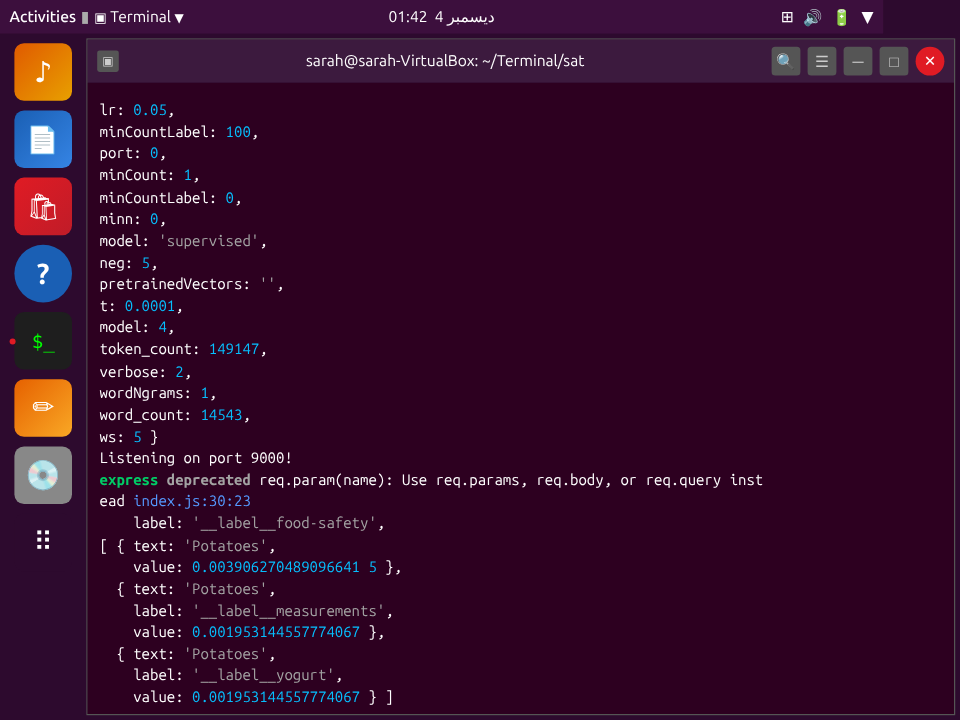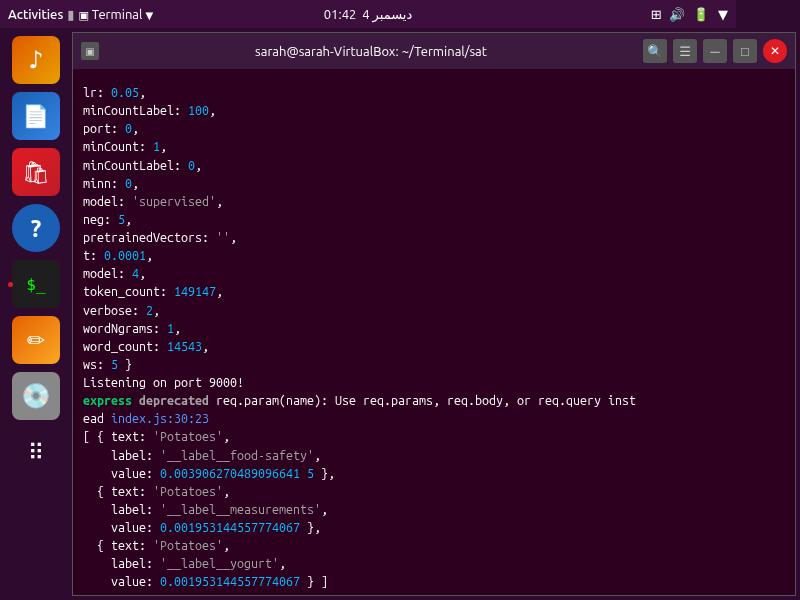--- a/index.html
+++ b/index.html
@@ -259,22 +259,22 @@
       <div class="line"><span class="c-white">t: </span><span class="c-cyan">0.0001</span><span class="c-white">,</span></div>
       <div class="line"><span class="c-white">model: </span><span class="c-cyan">4</span><span class="c-white">,</span></div>
       <div class="line"><span class="c-white">token_count: </span><span class="c-cyan">149147</span><span class="c-white">,</span></div>
       <div class="line"><span class="c-white">verbose: </span><span class="c-cyan">2</span><span class="c-white">,</span></div>
       <div class="line"><span class="c-white">wordNgrams: </span><span class="c-cyan">1</span><span class="c-white">,</span></div>
       <div class="line"><span class="c-white">word_count: </span><span class="c-cyan">14543</span><span class="c-white">,</span></div>
       <div class="line"><span class="c-white">ws: </span><span class="c-cyan">5</span><span class="c-white"> }</span></div>
       <div class="line"><span class="c-white">Listening on port 9000!</span></div>
       <div class="line"><span class="c-green c-bold">express </span><span class="c-yellow c-bold">deprecated</span><span class="c-white"> req.param(name): Use req.params, req.body, or req.query inst</span></div>
       <div class="line"><span class="c-white">ead </span><span class="c-blue">index.js:30:23</span></div>
+      <div class="line"><span class="c-white">    label: </span><span class="c-yellow">'__label__food-safety'</span><span class="c-white">,</span></div>
       <div class="line"><span class="c-white">[ { text: </span><span class="c-yellow">'Potatoes'</span><span class="c-white">,</span></div>
-      <div class="line"><span class="c-white">    label: </span><span class="c-yellow">'__label__food-safety'</span><span class="c-white">,</span></div>
       <div class="line"><span class="c-white">    value: </span><span class="c-cyan">0.003906270489096641 5</span><span class="c-white"> },</span></div>
       <div class="line"><span class="c-white">  { text: </span><span class="c-yellow">'Potatoes'</span><span class="c-white">,</span></div>
       <div class="line"><span class="c-white">    label: </span><span class="c-yellow">'__label__measurements'</span><span class="c-white">,</span></div>
       <div class="line"><span class="c-white">    value: </span><span class="c-cyan">0.001953144557774067</span><span class="c-white"> },</span></div>
       <div class="line"><span class="c-white">  { text: </span><span class="c-yellow">'Potatoes'</span><span class="c-white">,</span></div>
       <div class="line"><span class="c-white">    label: </span><span class="c-yellow">'__label__yogurt'</span><span class="c-white">,</span></div>
       <div class="line"><span class="c-white">    value: </span><span class="c-cyan">0.001953144557774067</span><span class="c-white"> } ]</span></div>
     </div>
   </div>
 </div>

